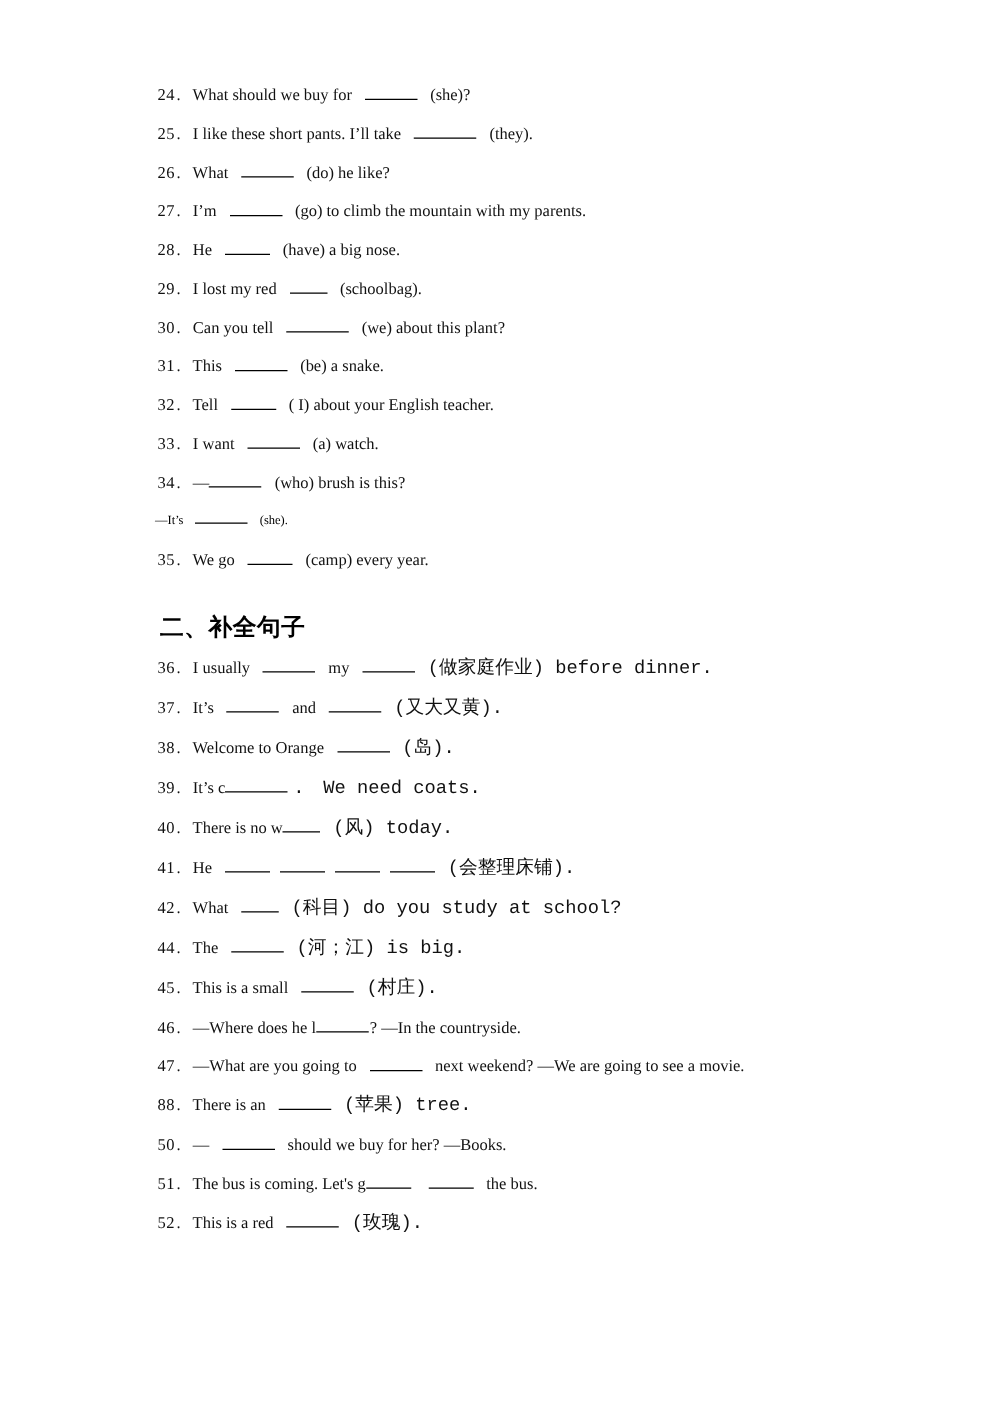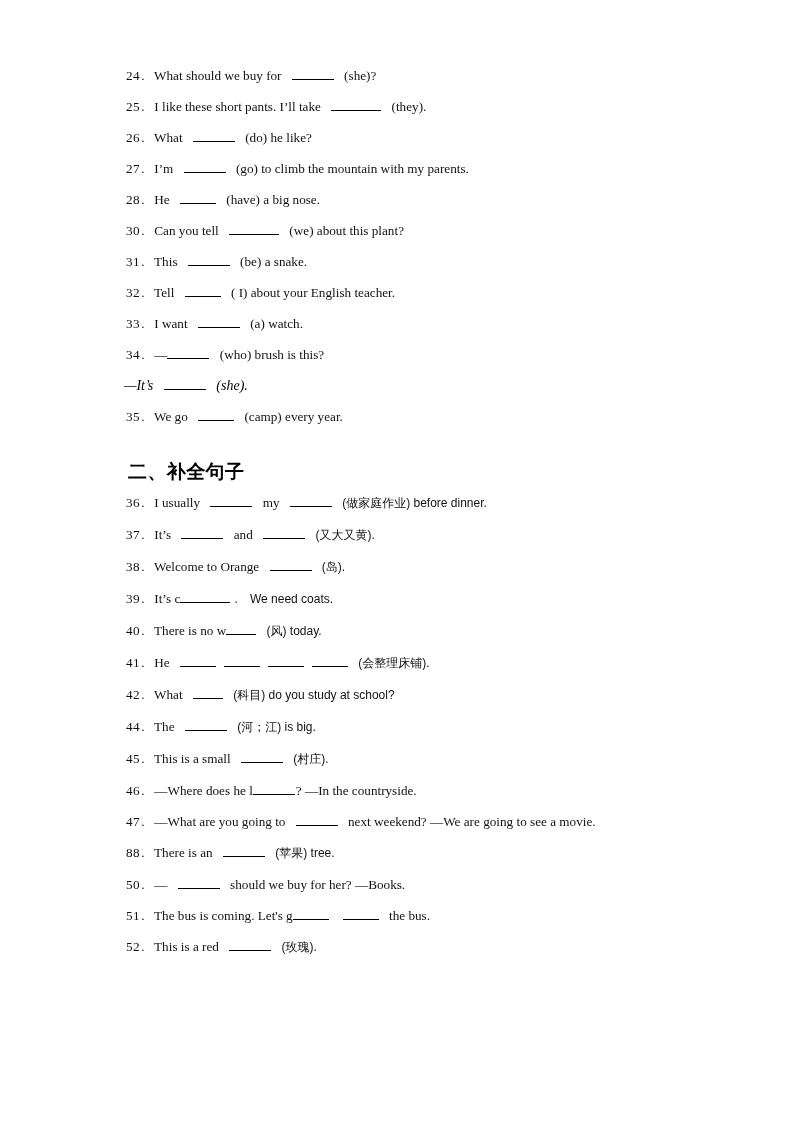--- a/index.html
+++ b/index.html
@@ -40,25 +40,24 @@
   .item .num {
     display: inline-block;
     min-width: 25px;
     letter-spacing: 0.5px;
   }
   .item .num::after {
     content: ".";
     margin-left: 1px;
   }
   .cont {
-    font-size: 14px;
+    font-size: 10px;
     line-height: 31px;
     white-space: nowrap;
     margin-left: -2px;
-    font-style: italic;
   }
 
   
   .bl {
     display: inline-block;
     border-bottom: 1.2px solid #000;
     height: 0.92em;
     vertical-align: baseline;
     margin: 0 1px;
   }
@@ -66,22 +65,22 @@
   .bl.w-s  { width: 36px; }
   .bl.w-m  { width: 42px; }
   .bl.w-l  { width: 50px; }
   
   .bl.tight { margin-left: 0; }
 
   .sp { display: inline-block; width: 6px; }
   .sp-w { display: inline-block; width: 12px; }
 
   .cn {
-    font-family: Liberation Sans, sans-serif;
-    font-size: 12px;
+    font-family: Liberation Mono, monospace;
+    font-size: 15px;
   }
 
   
   .section-gap { height: 24px; }
   .heading {
     font-family: "DejaVu Sans", "Liberation Sans", sans-serif;
     font-weight: bold;
     font-size: 19px;
     line-height: 30px;
     letter-spacing: 0.4px;
@@ -125,20 +124,26 @@
         <span>(go) to climb the mountain with my parents.</span>
       </div>
 
       <div class="item">
         <span class="num">28</span>
         <span>He</span>
         <span class="sp"></span><span class="bl w-s"></span><span class="sp"></span>
         <span>(have) a big nose.</span>
       </div>
 
+      <div class="item">
+        <span class="num">29</span>
+        <span>I lost my red</span>
+        <span class="sp"></span><span class="bl w-xs"></span><span class="sp"></span>
+        <span>(schoolbag).</span>
+      </div>
 
       <div class="item">
         <span class="num">30</span>
         <span>Can you tell</span>
         <span class="sp"></span><span class="bl w-l"></span><span class="sp"></span>
         <span>(we) about this plant?</span>
       </div>
 
       <div class="item">
         <span class="num">31</span>

